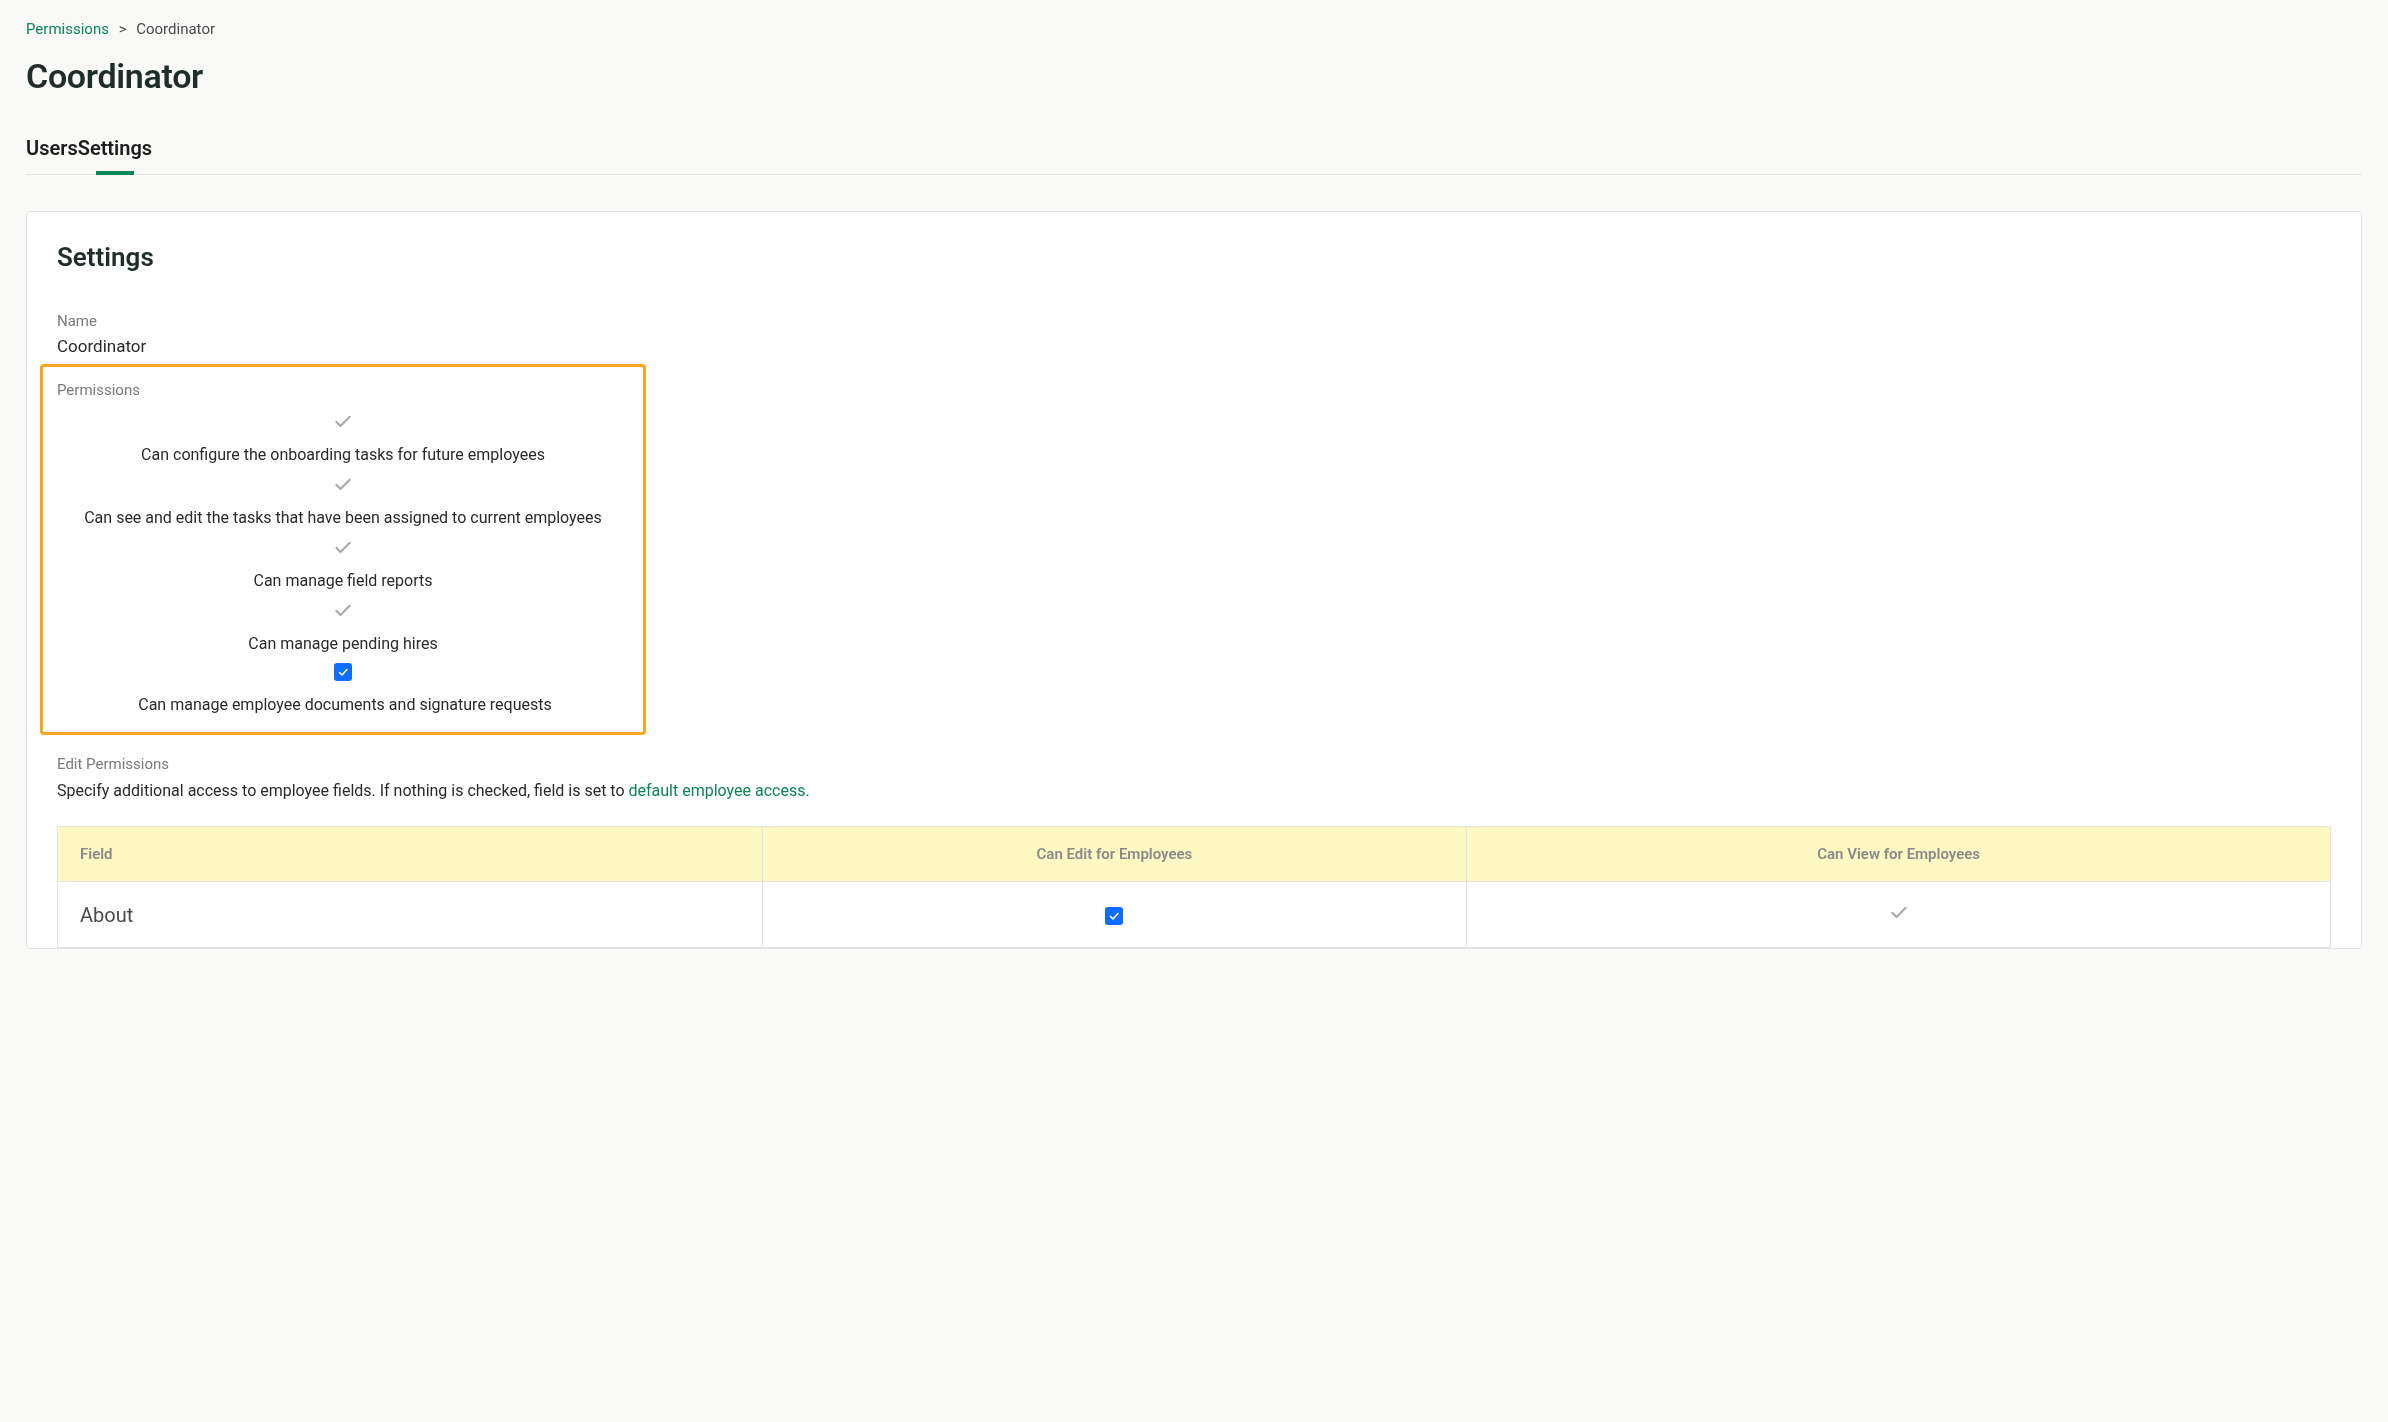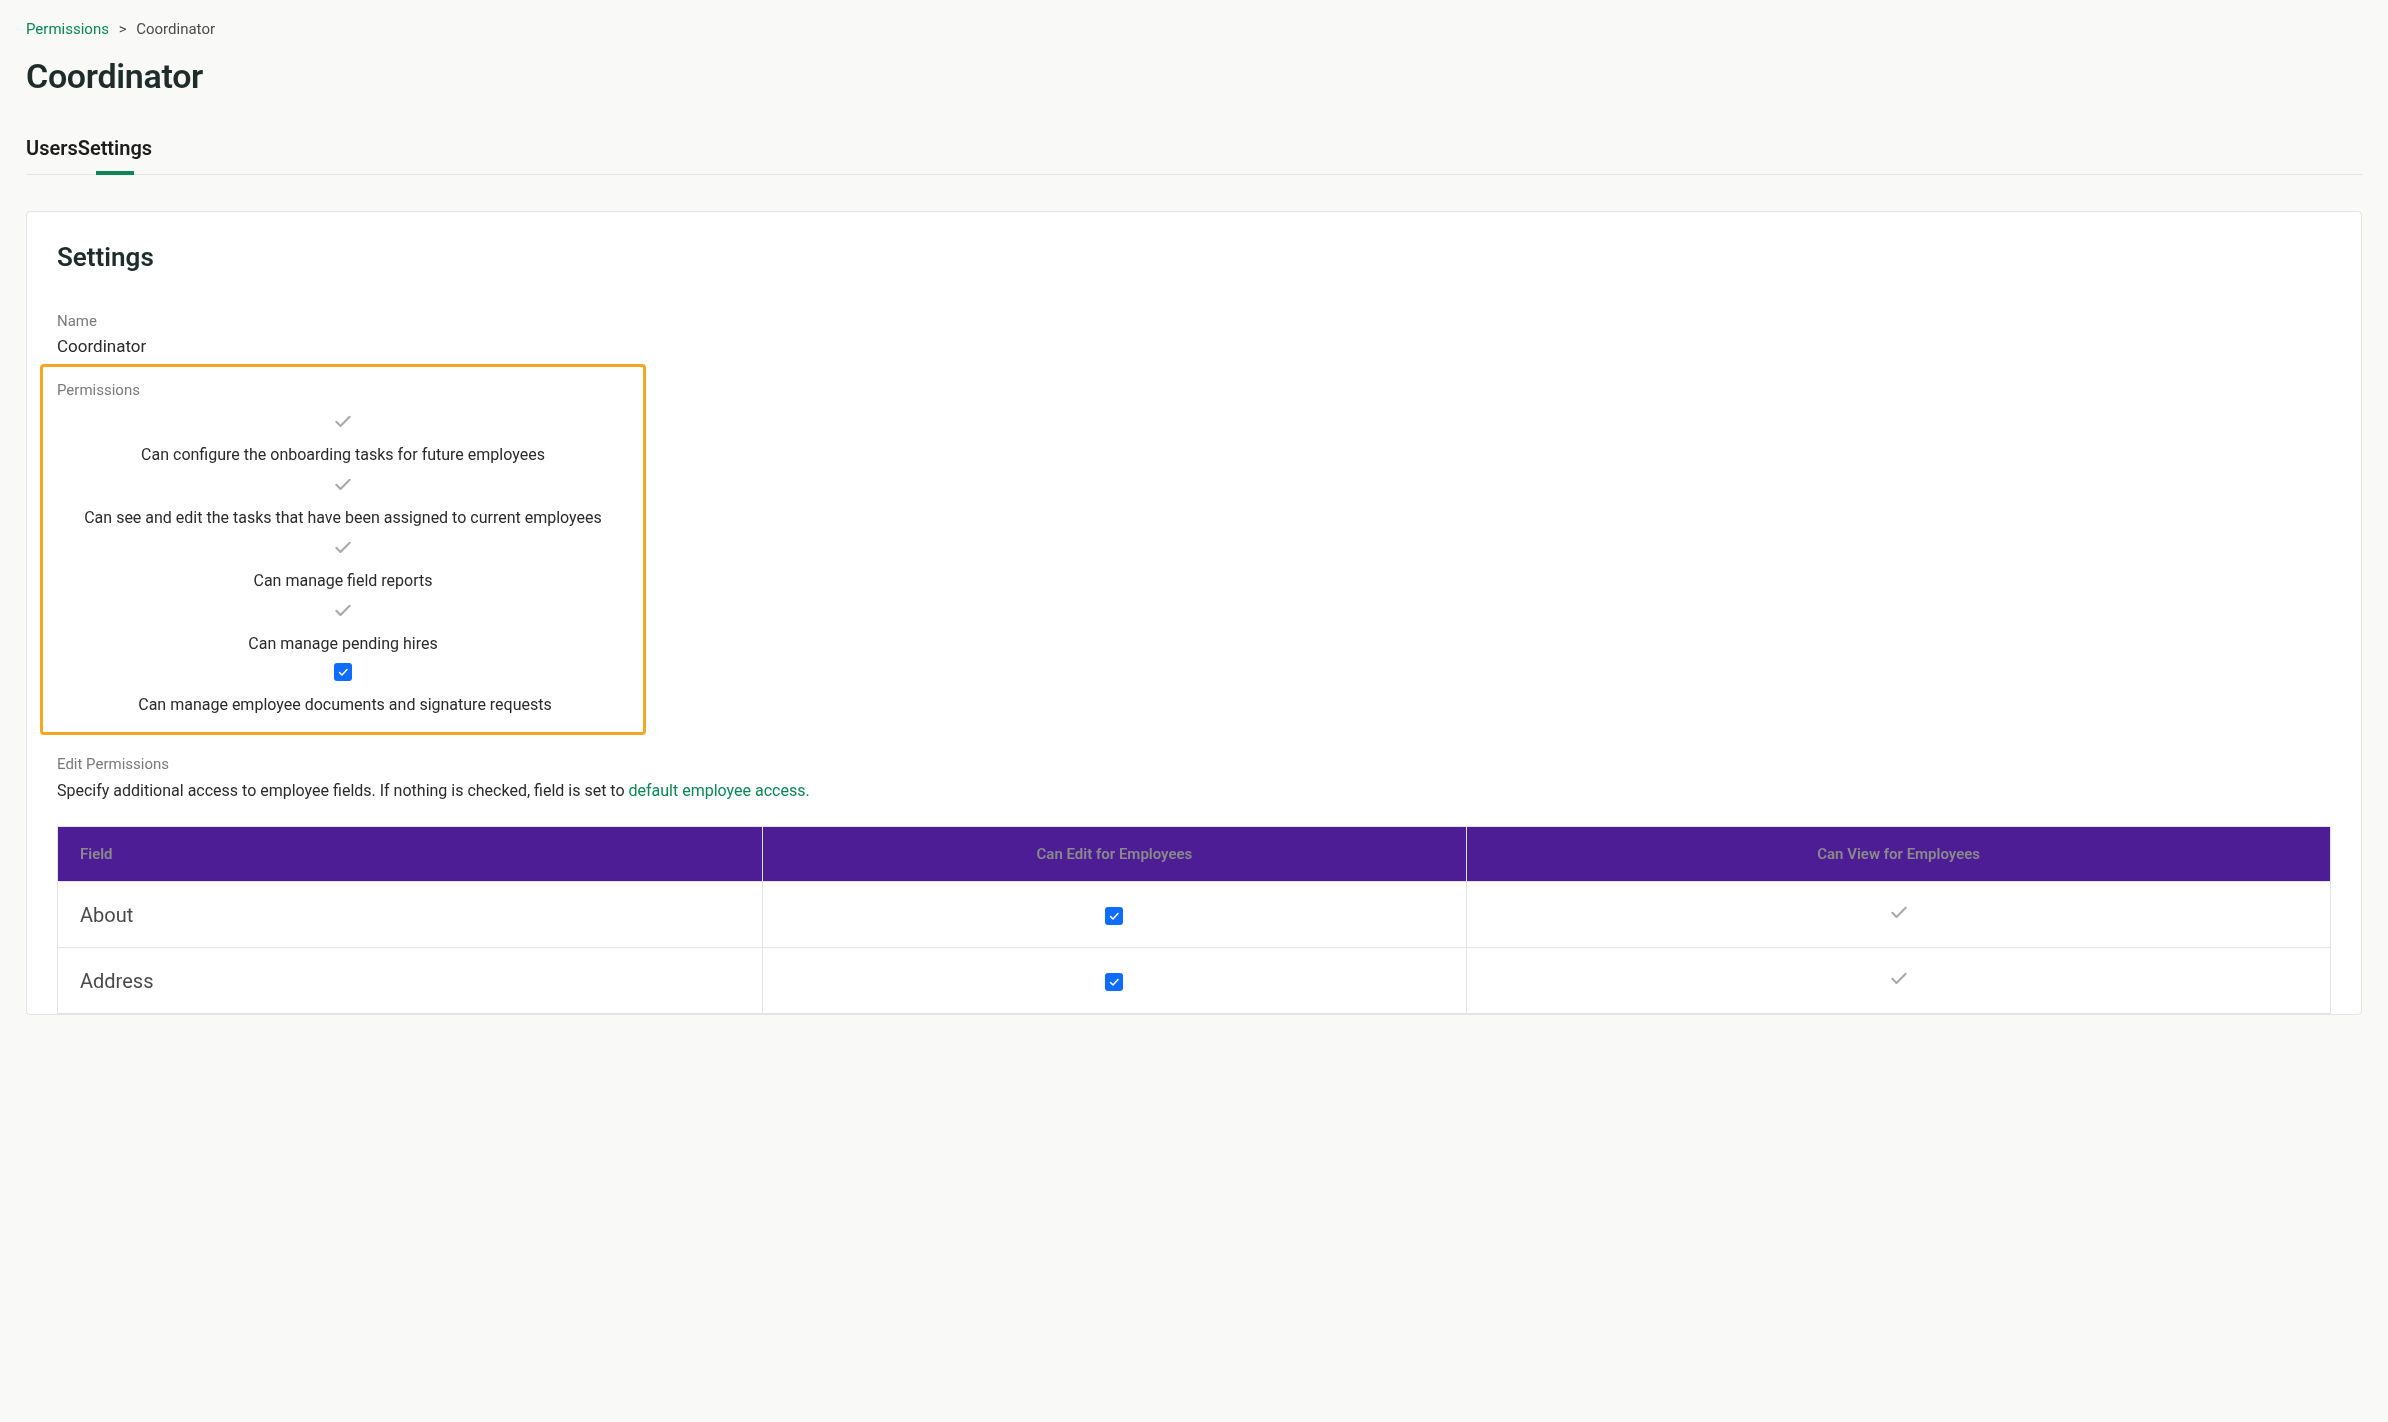--- a/index.html
+++ b/index.html
@@ -150,21 +150,21 @@
     .section-desc a {
       color: #0a8754;
       text-decoration: none;
     }
     table.field-perms {
       width: 100%;
       border-collapse: collapse;
       border: 1px solid #e3e3e3;
     }
     table.field-perms th {
-      background: #4c1d95;
+      background: #fef9c3;
       color: #8a8a8a;
       font-weight: 600;
       font-size: 15px;
       text-align: center;
       padding: 18px 22px;
       border: 1px solid #e3e3e3;
     }
     table.field-perms th:first-child {
       text-align: left;
     }
@@ -278,34 +278,17 @@
               </span>
           </td>
           <td>
             <span class="cell-check-icon">
                 <svg viewBox="0 0 24 24">
                   <polyline points="4 13 9 18 20 7"></polyline>
                 </svg>
               </span>
           </td>
         </tr>
-        <tr>
-          <td>Address</td>
-          <td>
-            <span class="checkbox">
-                <svg viewBox="0 0 24 24">
-                  <polyline points="5 13 10 18 20 7"></polyline>
-                </svg>
-              </span>
-          </td>
-          <td>
-            <span class="cell-check-icon">
-                <svg viewBox="0 0 24 24">
-                  <polyline points="4 13 9 18 20 7"></polyline>
-                </svg>
-              </span>
-          </td>
-        </tr>
       </tbody>
     </table>
 
   </div>
 </div>
 
 </body></html>

